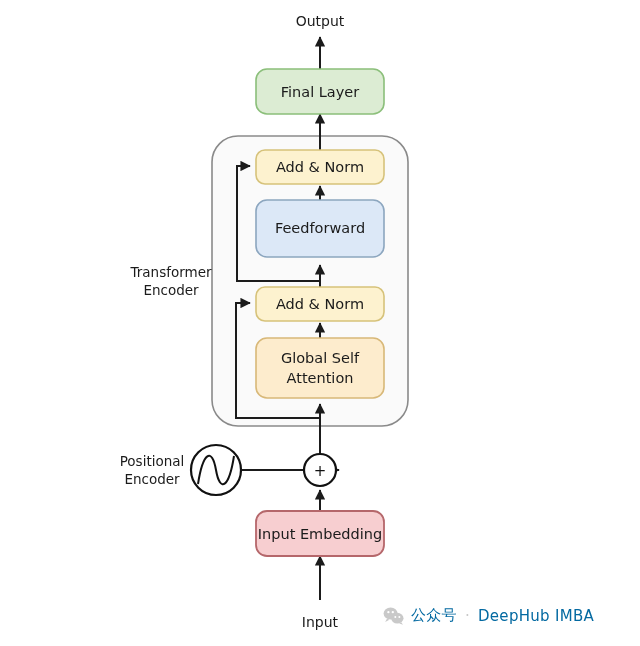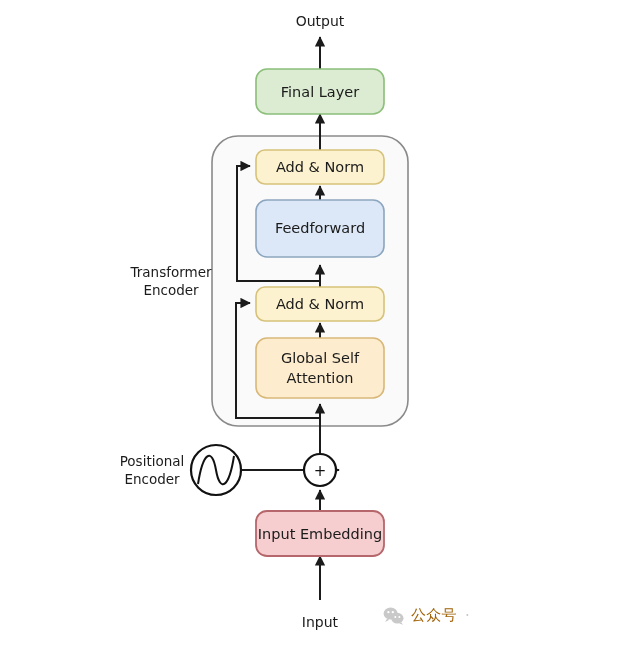--- a/index.html
+++ b/index.html
@@ -81,21 +81,21 @@
     top: 606px;
     display: flex;
     align-items: center;
     gap: 7px;
     color: #c9c9c9;
     font-size: 15px;
     font-family: "DejaVu Sans", "Liberation Sans", sans-serif;
     letter-spacing: 0.3px;
     user-select: none;
   }
-  #watermark .wm-text { color: #a16207; text-align: center; }
+  #watermark .wm-text { color: #0369a1; text-align: center; }
   #watermark .wm-dot { color: #c9c9c9; padding: 0 1px; }
 </style>
 </head>
 <body>
 
 <div id="diagram-root">
 
   <svg class="canvas" viewBox="0 0 640 646" xmlns="http://www.w3.org/2000/svg">
 
     <defs>
@@ -171,15 +171,16 @@
       <path d="M 4 11.4 L 2.2 15 L 6.4 12.8 Z" fill="#c9c9c9"></path>
       <ellipse cx="14.3" cy="11.2" rx="6.2" ry="5.4" fill="#c9c9c9"></ellipse>
       <path d="M 18.2 15.2 L 20 17.8 L 16.4 16.4 Z" fill="#c9c9c9"></path>
       <circle cx="5.4" cy="5.2" r="1.15" fill="#ffffff"></circle>
       <circle cx="9.8" cy="5.2" r="1.15" fill="#ffffff"></circle>
       <circle cx="12.3" cy="9.9" r="1" fill="#ffffff"></circle>
       <circle cx="16.4" cy="9.9" r="1" fill="#ffffff"></circle>
     </svg>
     <span class="wm-text">公众号</span>
     <span class="wm-dot">·</span>
+    <span class="wm-text">DeepHub IMBA</span>
   </div>
 
 </div>
 
 </body></html>

